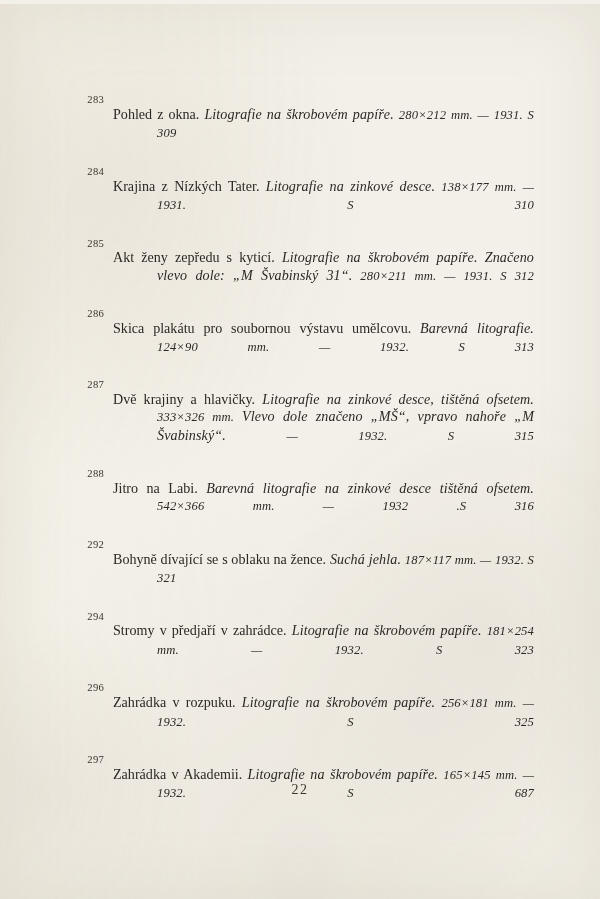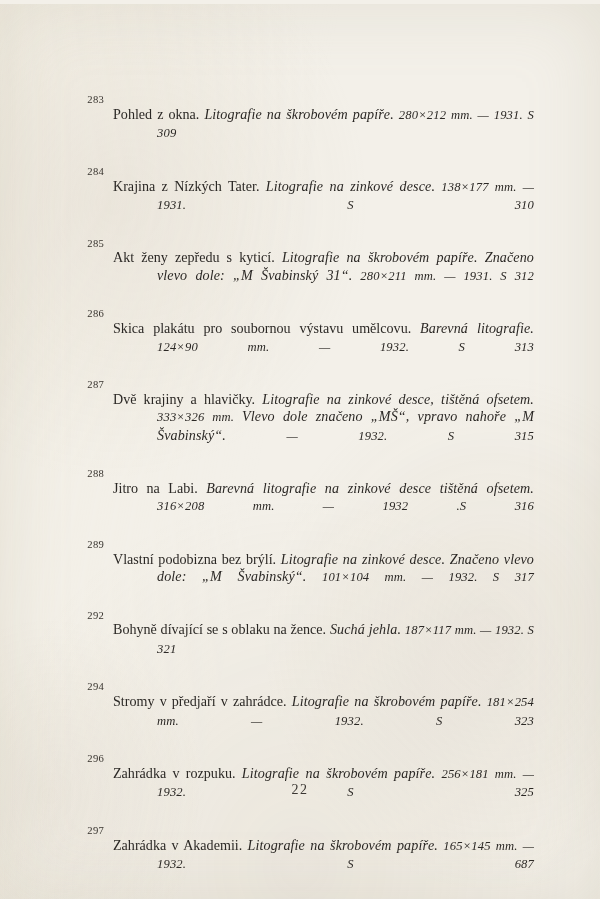--- a/index.html
+++ b/index.html
@@ -150,27 +150,21 @@
       </div>
       <div class="entry">
         <div class="entry-number">287</div>
         <div class="entry-body">
           <span class="hang"><span class="title-part">Dvě krajiny a hlavičky.</span> <span class="desc-part">Litografie na zinkové desce, tištěná ofsetem.</span> <span class="num-part">333×326 mm.</span> <span class="desc-part">Vlevo dole značeno „MŠ“, vpravo nahoře „M Švabinský“.</span> <span class="num-part">— 1932. S 315</span></span>
         </div>
       </div>
       <div class="entry">
         <div class="entry-number">288</div>
         <div class="entry-body">
-          <span class="hang"><span class="title-part">Jitro na Labi.</span> <span class="desc-part">Barevná litografie na zinkové desce tištěná ofsetem.</span> <span class="num-part">316×208 mm. — 1932 .S 316</span></span>
-        </div>
-      </div>
-      <div class="entry">
-        <div class="entry-number">289</div>
-        <div class="entry-body">
-          <span class="hang"><span class="title-part">Vlastní podobizna bez brýlí.</span> <span class="desc-part">Litografie na zinkové desce. Značeno vlevo dole: „M Švabinský“.</span> <span class="num-part">101×104 mm. — 1932. S 317</span></span>
+          <span class="hang"><span class="title-part">Jitro na Labi.</span> <span class="desc-part">Barevná litografie na zinkové desce tištěná ofsetem.</span> <span class="num-part">542×366 mm. — 1932 .S 316</span></span>
         </div>
       </div>
       <div class="entry">
         <div class="entry-number">292</div>
         <div class="entry-body">
           <span class="hang"><span class="title-part">Bohyně dívající se s oblaku na žence.</span> <span class="desc-part">Suchá jehla.</span> <span class="num-part">187×117 mm. — 1932. S 321</span></span>
         </div>
       </div>
       <div class="entry">
         <div class="entry-number">294</div>

